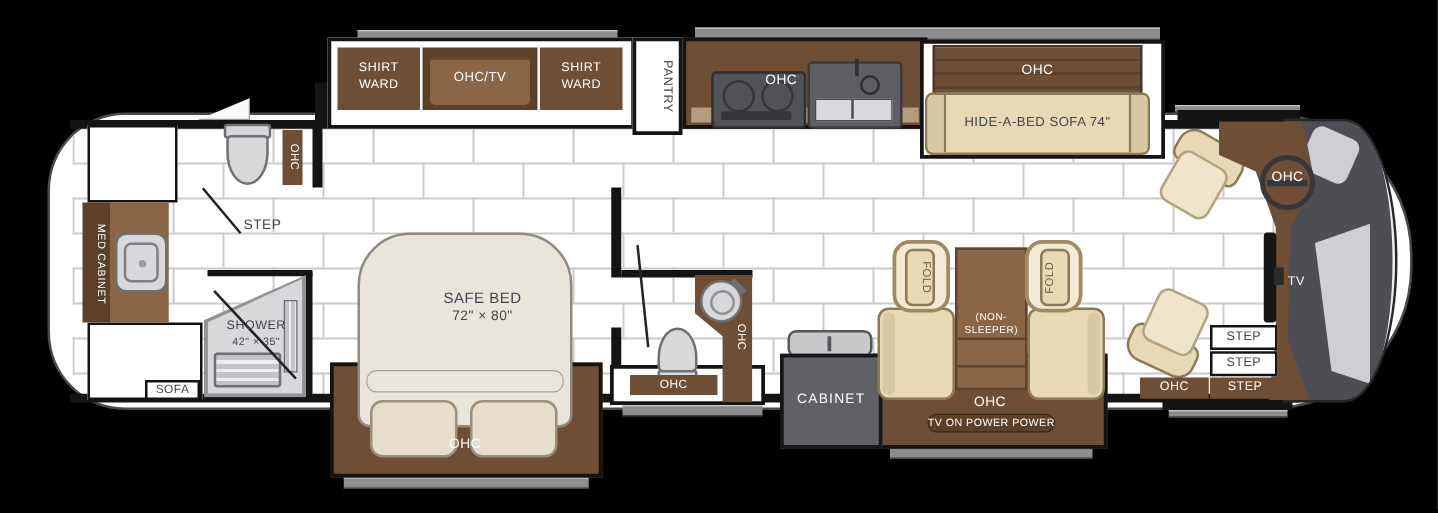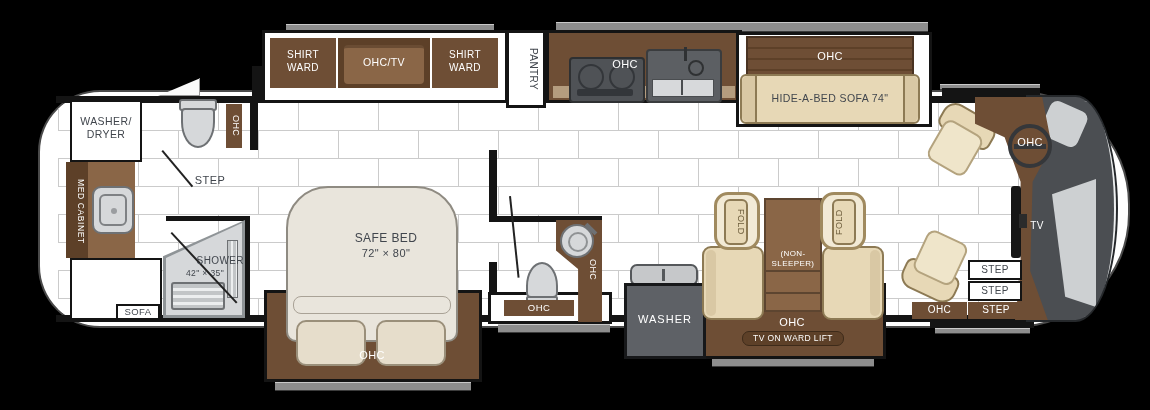--- a/index.html
+++ b/index.html
@@ -69,22 +69,20 @@
   <div class="abs" style="left:158px;top:62px;width:40px;height:32px;background:#fafafa;border:1px solid #999;
               clip-path:polygon(0 100%,100% 48%,100% 100%);z-index:3;"></div>
 
   <div class="fixture" style="left:179px;top:99px;width:38px;height:12px;border-radius:3px;"></div>
   <div class="fixture" style="left:181px;top:108px;width:34px;height:40px;border-radius:4px 4px 17px 17px / 4px 4px 26px 26px;"></div>
   <div class="cab" style="left:226px;top:104px;width:16px;height:44px;"></div>
   <div class="lbl wlbl vert" style="left:227px;top:106px;width:14px;height:40px;font-size:9px;">OHC</div>
   <div class="lbl" style="left:182px;top:174px;width:56px;">STEP</div>
 
   <div class="boxw" style="left:70px;top:100px;width:72px;height:62px;"></div>
-  <div class="lbl" style="left:70px;top:115px;width:72px;font-size:10.5px;">WASHER/
-DRYER</div>
   <div class="cab" style="left:66px;top:162px;width:22px;height:96px;background:var(--brown-dark,#5d4028);"></div>
   <div class="lbl wlbl vert" style="left:68px;top:166px;width:18px;height:90px;font-size:8.5px;letter-spacing:.6px;">MED CABINET</div>
   <div class="cab" style="left:88px;top:162px;width:47px;height:96px;background:var(--brown-light,#8a6647);"></div>
   <div class="fixture" style="left:92px;top:186px;width:42px;height:48px;border-radius:9px;">
     <div class="abs" style="left:5px;top:6px;right:5px;bottom:6px;border:2px solid #7e8184;border-radius:6px;"></div>
     <div class="abs" style="left:17px;top:20px;width:6px;height:6px;background:#9a9da0;border-radius:50%;"></div>
   </div>
   <div class="boxw" style="left:70px;top:258px;width:92px;height:62px;"></div>
   <div class="boxw" style="left:116px;top:304px;width:44px;height:16px;z-index:9;"></div>
   <div class="lbl" style="left:116px;top:306px;width:44px;font-size:9.5px;z-index:10;">SOFA</div>
@@ -92,21 +90,21 @@
   <div class="abs" style="left:163px;top:220px;width:82px;height:98px;background:#8f9497;
               clip-path:polygon(0 37%,100% 0,100% 100%,0 100%);z-index:8;">
     <div class="abs" style="left:3px;top:3px;width:76px;height:92px;background:var(--fixture,#d6d8da);
                 clip-path:polygon(0 38%,100% 0,100% 100%,0 100%);"></div>
     <div class="abs" style="left:8px;top:62px;width:50px;height:24px;border:2px solid #6e7174;border-radius:3px;
                 background:repeating-linear-gradient(#c2c5c7 0 4px,#eceeef 4px 7px);"></div>
     <div class="abs" style="left:64px;top:20px;width:9px;height:56px;border:1px solid #6e7174;
                 background:repeating-linear-gradient(90deg,#c2c5c7 0 3px,#eceeef 3px 5px);"></div>
   </div>
   <div class="doorline" style="left:172px;top:232px;width:96px;transform:rotate(47deg);"></div>
-  <div class="lbl" style="left:166px;top:255px;width:78px;font-size:10px;text-align:right;">SHOWER</div>
+  <div class="lbl" style="left:166px;top:255px;width:78px;font-size:10px;">SHOWER</div>
   <div class="lbl" style="left:166px;top:268px;width:78px;font-size:8.5px;">42" × 35"</div>
 
   <div class="slide" style="left:262px;top:30px;width:246px;height:73px;background:#fff;"></div>
   <div class="cab" style="left:270px;top:38px;width:66px;height:50px;"></div>
   <div class="lbl wlbl" style="left:270px;top:49px;width:66px;font-size:10px;">SHIRT
 WARD</div>
   <div class="cab" style="left:338px;top:38px;width:92px;height:50px;background:var(--brown-dark,#5d4028);">
     <div class="abs" style="left:6px;top:7px;width:80px;height:36px;background:var(--brown-light,#8a6647);border-radius:4px;border-top:3px solid #6a4c33;"></div>
   </div>
   <div class="lbl wlbl" style="left:338px;top:56px;width:92px;font-size:10.5px;">OHC/TV</div>
@@ -164,21 +162,21 @@
   <div class="fixture" style="left:526px;top:262px;width:32px;height:36px;border-radius:16px 16px 5px 5px / 24px 24px 5px 5px;"></div>
   <div class="fixture" style="left:526px;top:296px;width:32px;height:10px;border-radius:2px;"></div>
   <div class="slide" style="left:488px;top:292px;width:124px;height:32px;background:#fff;"></div>
   <div class="cab" style="left:504px;top:300px;width:70px;height:16px;"></div>
   <div class="lbl wlbl" style="left:504px;top:302px;width:70px;font-size:9.5px;">OHC</div>
 
   <div class="abs" style="left:630px;top:264px;width:68px;height:22px;background:#c6c8ca;border:2px solid #55585b;border-radius:7px;z-index:8;box-sizing:border-box;">
     <div class="abs" style="left:30px;top:3px;width:3px;height:12px;background:#55585b;"></div>
   </div>
   <div class="abs" style="left:624px;top:283px;width:82px;height:76px;background:var(--appliance,#5e6166);border:3px solid #17181a;z-index:8;box-sizing:border-box;"></div>
-  <div class="lbl wlbl" style="left:624px;top:313px;width:82px;letter-spacing:1px;">WASHER</div>
+  <div class="lbl wlbl" style="left:624px;top:313px;width:82px;letter-spacing:1px;">CABINET</div>
 
   <div class="slide" style="left:698px;top:283px;width:188px;height:76px;background:var(--brown,#6e4e35);"></div>
   <div class="tanbox" style="left:702px;top:246px;width:62px;height:74px;border-radius:9px;">
     <div class="abs" style="left:2px;top:2px;width:10px;height:66px;background:var(--tan-dark,#d9c8a4);border-radius:6px;"></div>
   </div>
   <div class="tanbox" style="left:822px;top:246px;width:62px;height:74px;border-radius:9px;">
     <div class="abs" style="right:2px;top:2px;width:10px;height:66px;background:var(--tan-dark,#d9c8a4);border-radius:6px;"></div>
   </div>
   <div class="abs" style="left:764px;top:198px;width:58px;height:114px;background:var(--brown-light,#8a6647);border:2px solid #5d4530;z-index:8;box-sizing:border-box;">
     <div class="abs" style="left:0;top:70px;width:54px;border-top:2px solid #5d4530;"></div>
@@ -189,21 +187,21 @@
   <div class="abs" style="left:714px;top:192px;width:46px;height:58px;border:3px solid #a08a5f;border-radius:14px;background:#f2ead6;z-index:8;box-sizing:border-box;">
     <div class="tanbox" style="left:7px;top:4px;width:24px;height:46px;border-radius:6px;"></div>
   </div>
   <div class="lbl vert" style="left:728px;top:200px;width:18px;height:44px;font-size:9px;color:#6b5b3a;">FOLD</div>
   <div class="abs" style="left:820px;top:192px;width:46px;height:58px;border:3px solid #a08a5f;border-radius:14px;background:#f2ead6;z-index:8;box-sizing:border-box;">
     <div class="tanbox" style="left:9px;top:4px;width:24px;height:46px;border-radius:6px;"></div>
   </div>
   <div class="lbl vert flip" style="left:834px;top:200px;width:18px;height:44px;font-size:9px;color:#6b5b3a;">FOLD</div>
   <div class="lbl wlbl" style="left:762px;top:316px;width:60px;">OHC</div>
   <div class="abs" style="left:742px;top:331px;width:102px;height:15px;background:var(--brown-dark,#5d4028);border:1px solid #3e2b1a;border-radius:7px;z-index:8;box-sizing:border-box;"></div>
-  <div class="lbl wlbl" style="left:742px;top:333px;width:102px;font-size:8.5px;">TV ON WARD LIFT</div>
+  <div class="lbl wlbl" style="left:742px;top:333px;width:102px;font-size:8.5px;">TV ON POWER POWER</div>
 
   <div class="chair" style="left:930px;top:108px;transform:rotate(30deg);">
     <div class="back"></div>
     <div class="seat"></div>
   </div>
   <div class="chair" style="left:908px;top:232px;transform:rotate(205deg);">
     <div class="back"></div>
     <div class="seat"></div>
   </div>
 

